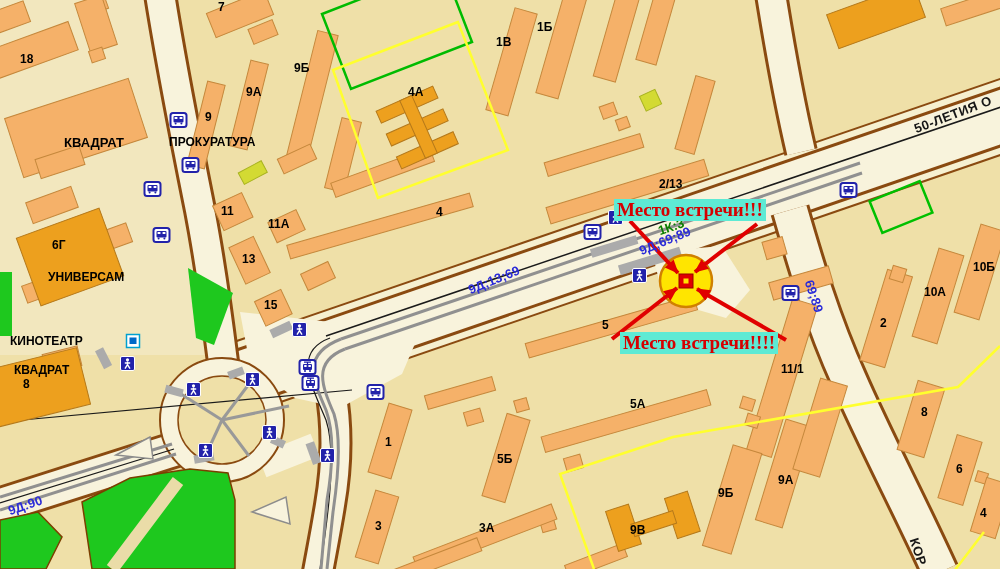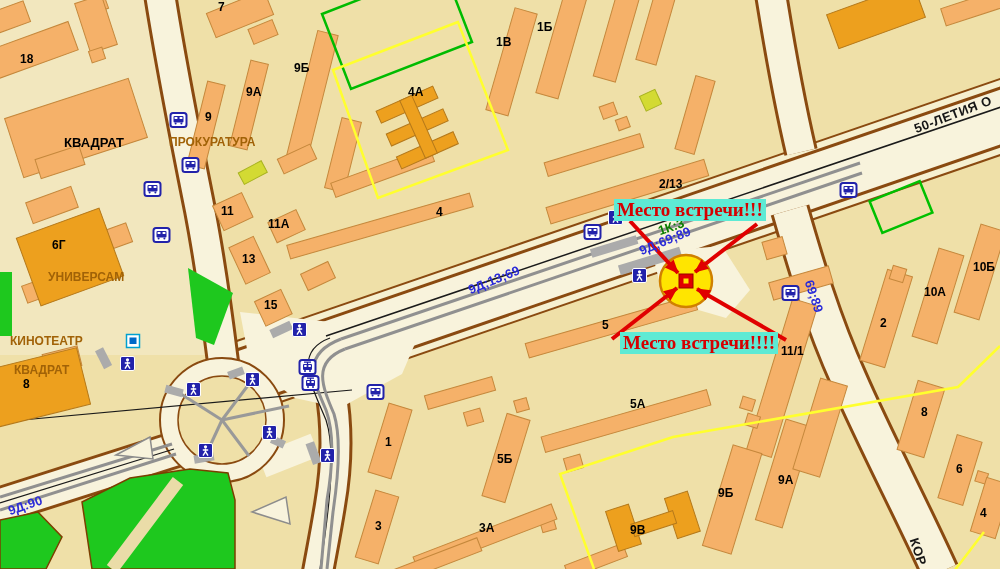--- a/index.html
+++ b/index.html
@@ -1,21 +1,21 @@
 <!DOCTYPE html>
 <html><head>
 <meta charset="utf-8">
 <style>
   html,body{margin:0;padding:0;background:#888;}
   #map{position:relative;width:1000px;height:569px;overflow:hidden;background:#EFE0A8;
        font-family:"Liberation Sans",sans-serif;}
   #map svg{position:absolute;left:0;top:0;}
   .lbl{position:absolute;font:bold 12px "Liberation Sans",sans-serif;color:#000;white-space:nowrap;z-index:30;}
   .big{font-size:13px;margin-top:28px;}
-  .poi{color:#a16207;font-size:12px;}
+  .poi{color:#000000;font-size:12px;}
   .route{color:#2B2BD8;font-size:13px;z-index:31;}
   .grn{color:#0A7E00;font-size:13px;}
   .road{color:#161616;font-size:13px;letter-spacing:.5px;}
   .rot{transform-origin:left top;}
   .red-note{position:absolute;background:#5eead4;color:#D60000;padding:0 3px;line-height:22px;
             font:bold 19px "Liberation Serif",serif;white-space:nowrap;z-index:40;}
 </style>
 </head>
 <body>
 
@@ -266,21 +266,21 @@
   <div class="lbl" style="left:659px;top:177px">2/13</div>
   <div class="lbl" style="left:602px;top:318px">5</div>
   <div class="lbl" style="left:630px;top:397px">5А</div>
   <div class="lbl" style="left:497px;top:452px">5Б</div>
   <div class="lbl" style="left:385px;top:435px">1</div>
   <div class="lbl" style="left:375px;top:519px">3</div>
   <div class="lbl" style="left:479px;top:521px">3А</div>
   <div class="lbl" style="left:630px;top:523px">9В</div>
   <div class="lbl" style="left:718px;top:486px">9Б</div>
   <div class="lbl" style="left:778px;top:473px">9А</div>
-  <div class="lbl" style="left:781px;top:344px">11/1</div>
+  <div class="lbl" style="left:781px;top:362px">11/1</div>
   <div class="lbl" style="left:880px;top:316px">2</div>
   <div class="lbl" style="left:924px;top:285px">10А</div>
   <div class="lbl" style="left:973px;top:260px">10Б</div>
   <div class="lbl" style="left:921px;top:405px">8</div>
   <div class="lbl" style="left:956px;top:462px">6</div>
   <div class="lbl" style="left:980px;top:506px">4</div>
 
   <div class="lbl big" style="left:64px;top:107px">КВАДРАТ</div>
   <div class="lbl poi" style="left:169px;top:135px">ПРОКУРАТУРА</div>
   <div class="lbl poi" style="left:48px;top:270px">УНИВЕРСАМ</div>

